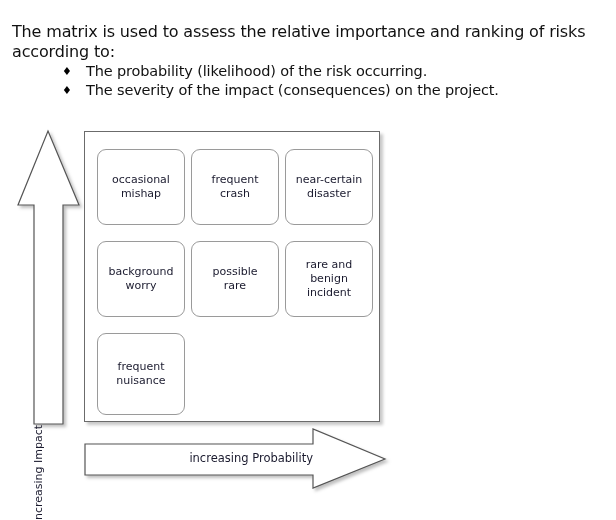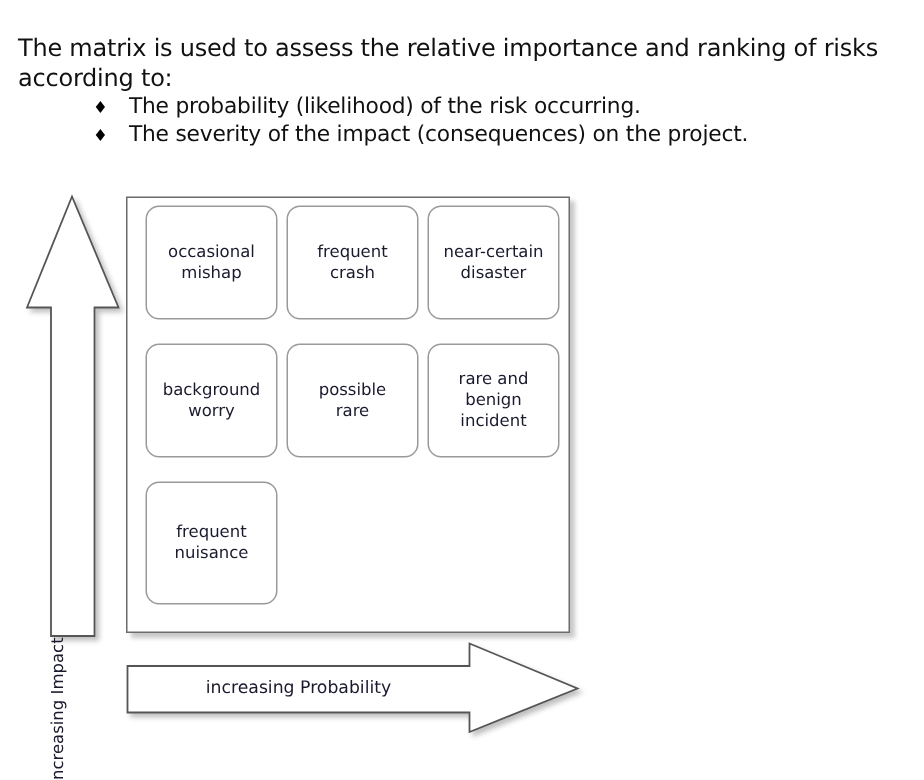--- a/index.html
+++ b/index.html
@@ -71,21 +71,21 @@
     height: 291px;
     border: 1px solid #6b6b6b;
     background: #ffffff;
     box-shadow: 3px 3px 3px rgba(0,0,0,0.22);
     box-sizing: border-box;
   }
 
   #matrix-grid {
     position: absolute;
     left: 12px;
-    top: 5px;
+    top: 17px;
     width: 276px;
     height: 266px;
     display: grid;
     grid-template-columns: 88px 88px 88px;
     grid-template-rows: 76px 76px 82px;
     column-gap: 6px;
     row-gap: 16px;
   }
 
   .matrix-cell {
@@ -140,21 +140,21 @@
   }
   #probability-arrow svg {
     display: block;
     overflow: visible;
   }
   #probability-arrow-label {
     position: absolute;
     left: 85px;
     top: 451px;
     width: 228px;
-    text-align: center;
+    text-align: right;
     font-size: 11.5px;
     line-height: 14px;
     color: #1a1a2e;
     white-space: nowrap;
   }
 </style>
 </head>
 <body>
 
 <p id="intro-paragraph">The matrix is used to assess the relative importance and ranking of risks according to:</p>

